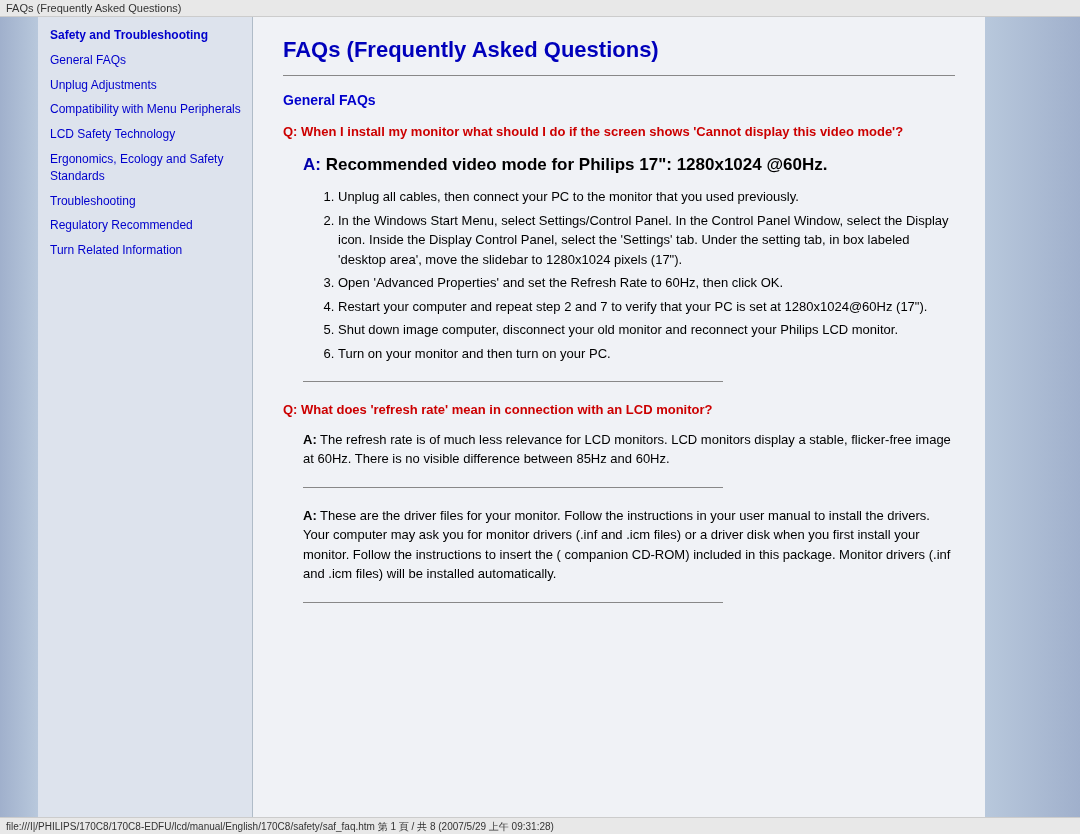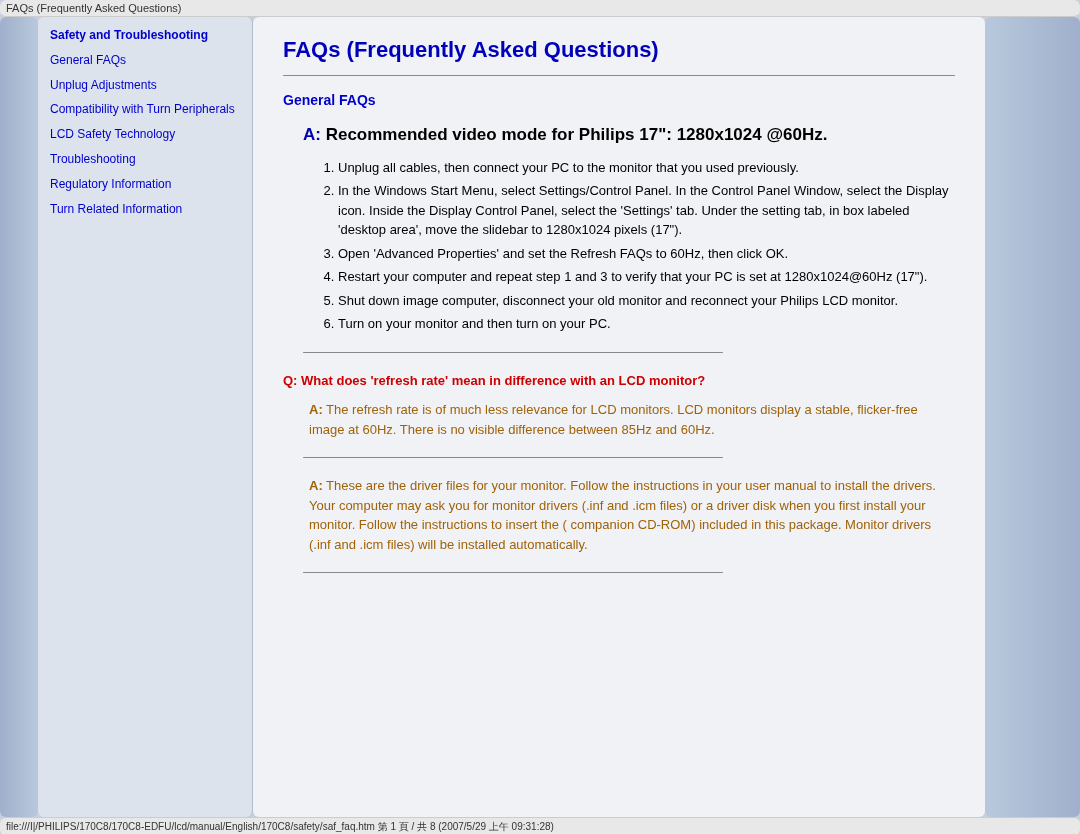--- a/index.html
+++ b/index.html
@@ -1,15 +1,15 @@
 <!DOCTYPE html>
 <html><head>
   <meta charset="utf-8">
   <style>
-    * { margin: 0; padding: 0; box-sizing: border-box; border-radius: 6px; }
+    * { margin: 0; padding: 0; box-sizing: border-box; }
     body {
       font-family: Arial, Helvetica, sans-serif;
       font-size: 13px;
       background: #c8d0e0;
       color: #000;
       width: 1080px;
       min-height: 834px;
     }
 
     
@@ -113,23 +113,23 @@
       margin-left: 20px;
     }
 
     .answer .a-label {
       font-weight: bold;
       color: #0000aa;
     }
 
     .answer-text {
       font-size: 13px;
-      color: #a16207;
-      line-height: 1.5;
-      margin-left: 26px;
+      color: #000000;
+      line-height: 1.5;
+      margin-left: 20px;
       margin-bottom: 10px;
     }
 
     ol {
       margin-left: 55px;
     }
 
     ol li {
       font-size: 13px;
       line-height: 1.5;
@@ -166,48 +166,50 @@
 </div>
 
 <div class="main-layout">
   <div class="left-bar"></div>
 
   <div class="sidebar">
 
   <a class="sidebar-link bold" href="#">Safety and Troubleshooting</a>
       <a class="sidebar-link" href="#">General FAQs</a>
       <a class="sidebar-link" href="#">Unplug Adjustments</a>
-      <a class="sidebar-link" href="#">Compatibility with Turn Peripherals</a>
+      <a class="sidebar-link" href="#">Compatibility with Menu Peripherals</a>
       <a class="sidebar-link" href="#">LCD Safety Technology</a>
+      <a class="sidebar-link" href="#">Ergonomics, Ecology and Safety Standards</a>
       <a class="sidebar-link" href="#">Troubleshooting</a>
-      <a class="sidebar-link" href="#">Regulatory Information</a>
+      <a class="sidebar-link" href="#">Regulatory Recommended</a>
       <a class="sidebar-link" href="#">Turn Related Information</a>
     </div>
 
   <div class="content">
     <h1 class="page-title">FAQs (Frequently Asked Questions)</h1>
     <hr class="divider">
 
     <div class="section-heading">General FAQs</div>
 
     <div id="qa-container">
         <div class="qa-block">
+          <div class="question"><span class="q-label">Q:</span><strong> When I install my monitor what should I do if the screen shows 'Cannot display this video mode'?</strong></div>
           <div class="answer"><strong><span class="a-label">A:</span> Recommended video mode for Philips 17": 1280x1024 @60Hz.</strong></div>
           <ol>
             <li>Unplug all cables, then connect your PC to the monitor that you used previously.</li>
             <li>In the Windows Start Menu, select Settings/Control Panel. In the Control Panel Window, select the Display icon. Inside the Display Control Panel, select the 'Settings' tab. Under the setting tab, in box labeled 'desktop area', move the slidebar to 1280x1024 pixels (17").</li>
-            <li>Open 'Advanced Properties' and set the Refresh FAQs to 60Hz, then click OK.</li>
-            <li>Restart your computer and repeat step 1 and 3 to verify that your PC is set at 1280x1024@60Hz (17").</li>
+            <li>Open 'Advanced Properties' and set the Refresh Rate to 60Hz, then click OK.</li>
+            <li>Restart your computer and repeat step 2 and 7 to verify that your PC is set at 1280x1024@60Hz (17").</li>
             <li>Shut down image computer, disconnect your old monitor and reconnect your Philips LCD monitor.</li>
             <li>Turn on your monitor and then turn on your PC.</li>
           </ol>
         </div>
         <hr class="divider-short">
         <div class="qa-block">
-          <div class="question"><span class="q-label">Q:</span><strong> What does 'refresh rate' mean in difference with an LCD monitor?</strong></div>
+          <div class="question"><span class="q-label">Q:</span><strong> What does 'refresh rate' mean in connection with an LCD monitor?</strong></div>
           <div class="answer-text"><strong><span class="a-label">A:</span></strong> The refresh rate is of much less relevance for LCD monitors. LCD monitors display a stable, flicker-free image at 60Hz. There is no visible difference between 85Hz and 60Hz.</div>
         </div>
         <hr class="divider-short">
         <div class="qa-block">
           <div class="answer-text"><strong><span class="a-label">A:</span></strong> These are the driver files for your monitor. Follow the instructions in your user manual to install the drivers. Your computer may ask you for monitor drivers (.inf and .icm files) or a driver disk when you first install your monitor. Follow the instructions to insert the ( companion CD-ROM) included in this package. Monitor drivers (.inf and .icm files) will be installed automatically.</div>
         </div>
         <hr class="divider-short">
       </div>
   </div>
 

